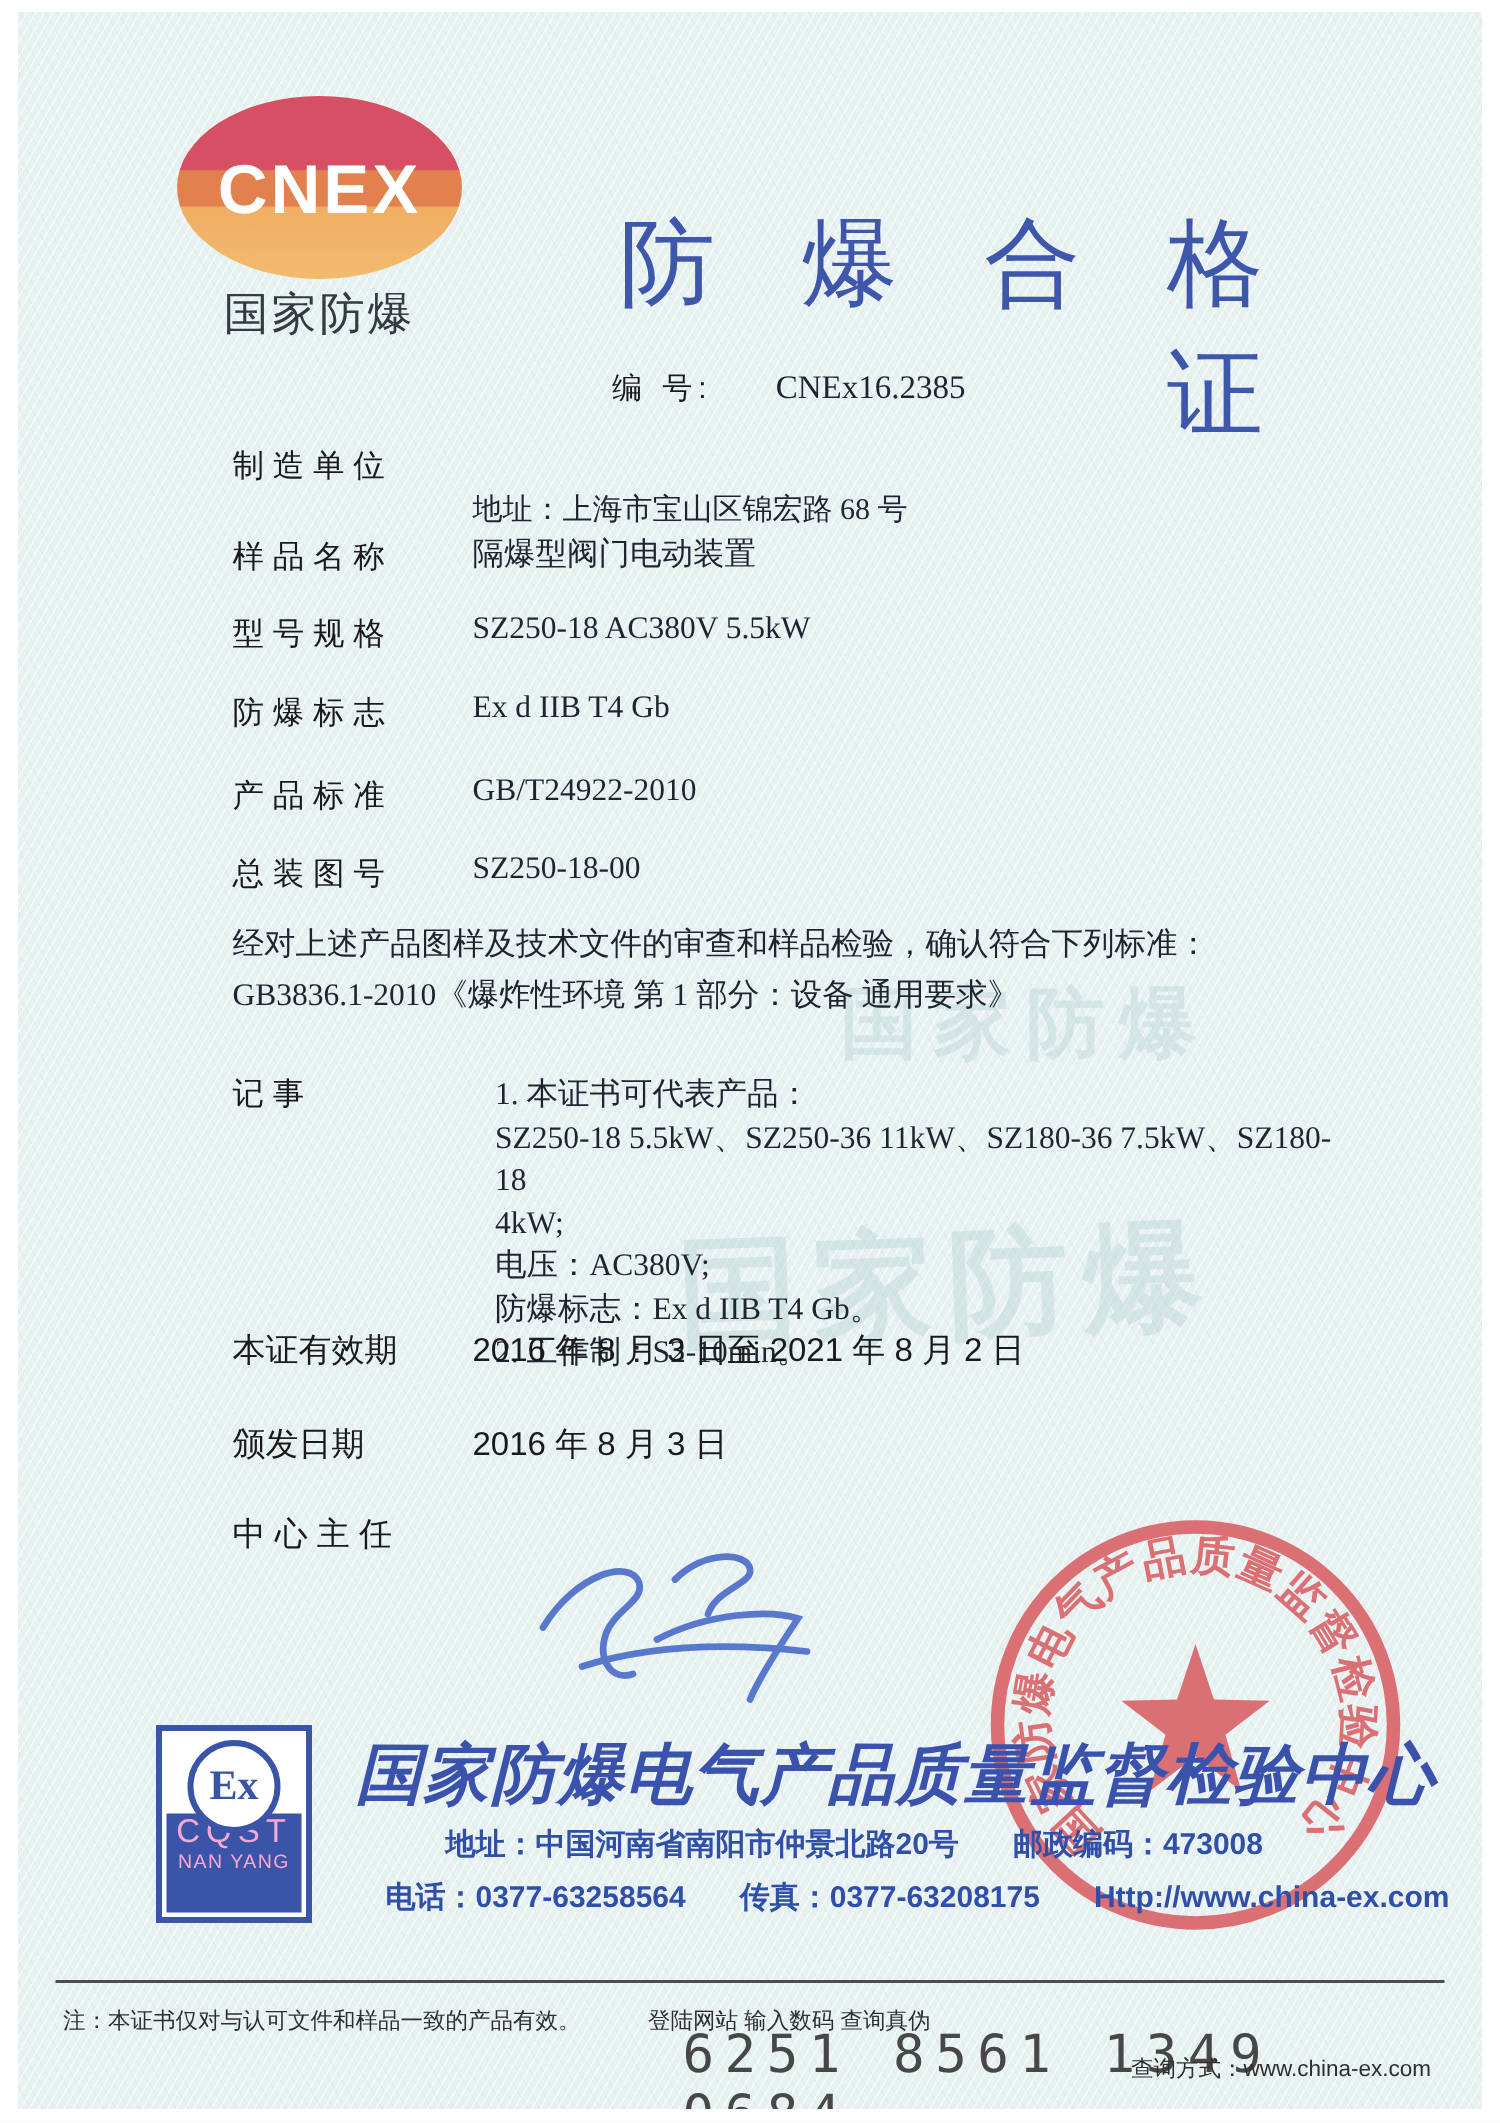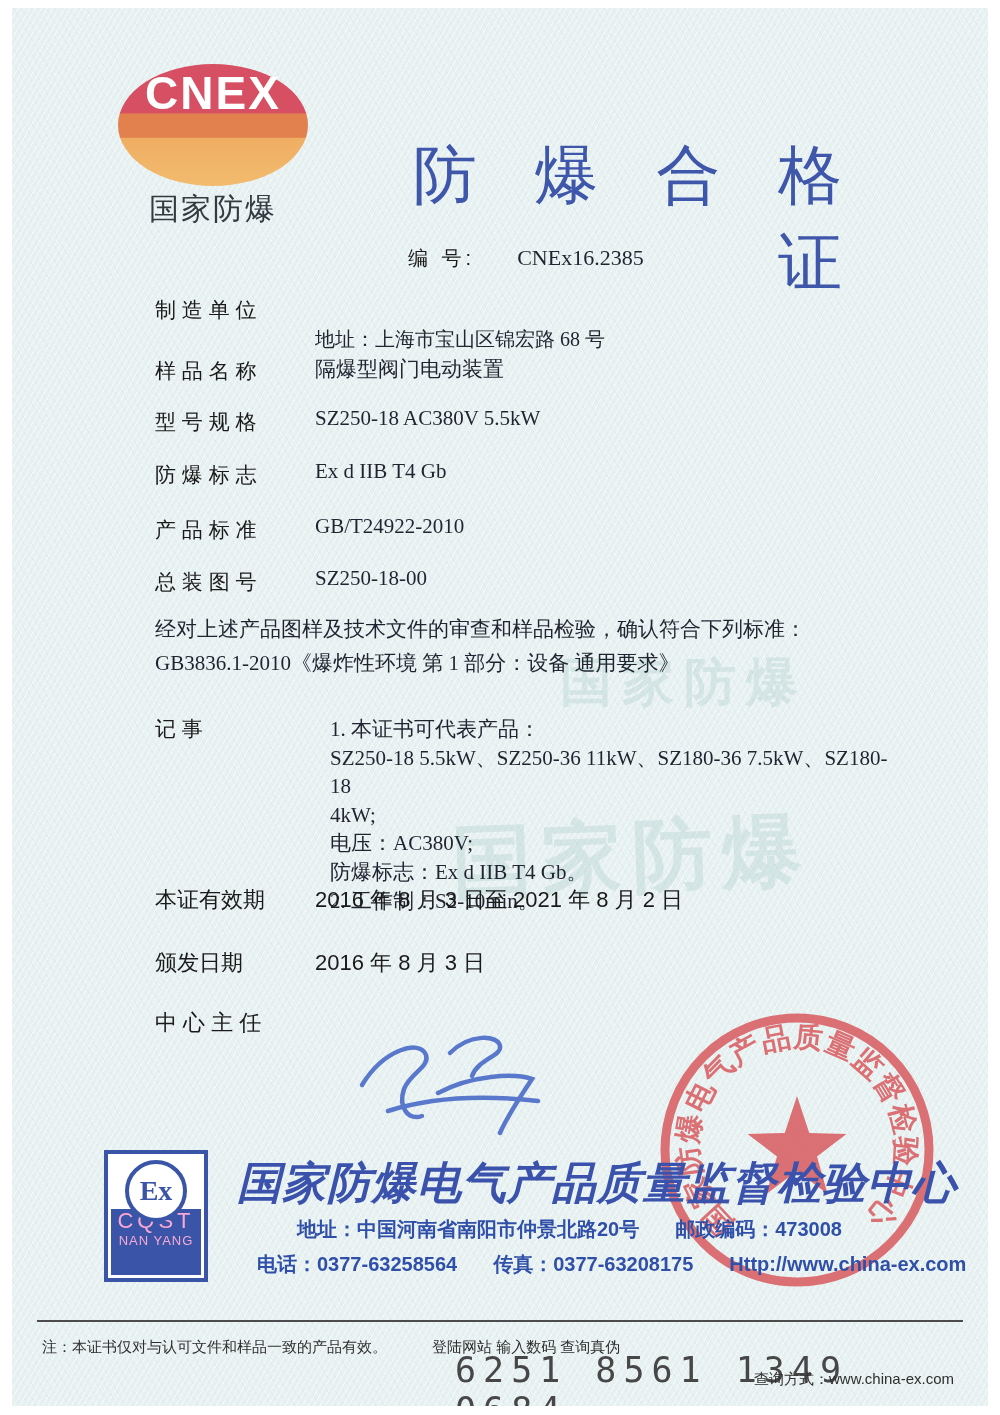--- a/index.html
+++ b/index.html
@@ -11,21 +11,21 @@
       repeating-linear-gradient(120deg, rgba(255,255,255,.5) 0px, rgba(255,255,255,.5) 1px, transparent 1px, transparent 5px),
       repeating-linear-gradient(60deg, rgba(186,214,212,.16) 0px, rgba(186,214,212,.16) 1px, transparent 1px, transparent 7px);
     overflow:hidden;
   }
   .abs { position:absolute; }
 
   
   .cnex-ellipse {
     left:106px; top:56px; width:190px; height:122px; border-radius:50%;
     background:linear-gradient(180deg, #d74f62 0%, #d74f62 40%, #e2814e 41%, #e2814e 60%, #efae63 61%, #f2bb6e 100%);
-    display:flex; justify-content:center;
+    display:flex; align-items:center; justify-content:center;
   }
   .cnex-ellipse span {
     color:#ffffff; font-family:"Liberation Sans", sans-serif; font-weight:bold;
     font-size:46px; letter-spacing:2px; margin-top:2px;
   }
   .cnex-caption { left:106px; top:181px; width:190px; text-align:center;
     font-family:"Liberation Sans", sans-serif; font-size:30px; color:#333a40; letter-spacing:2px; }
 
   
   .subtitle { left:353px; top:70px; width:440px; text-align:center;

